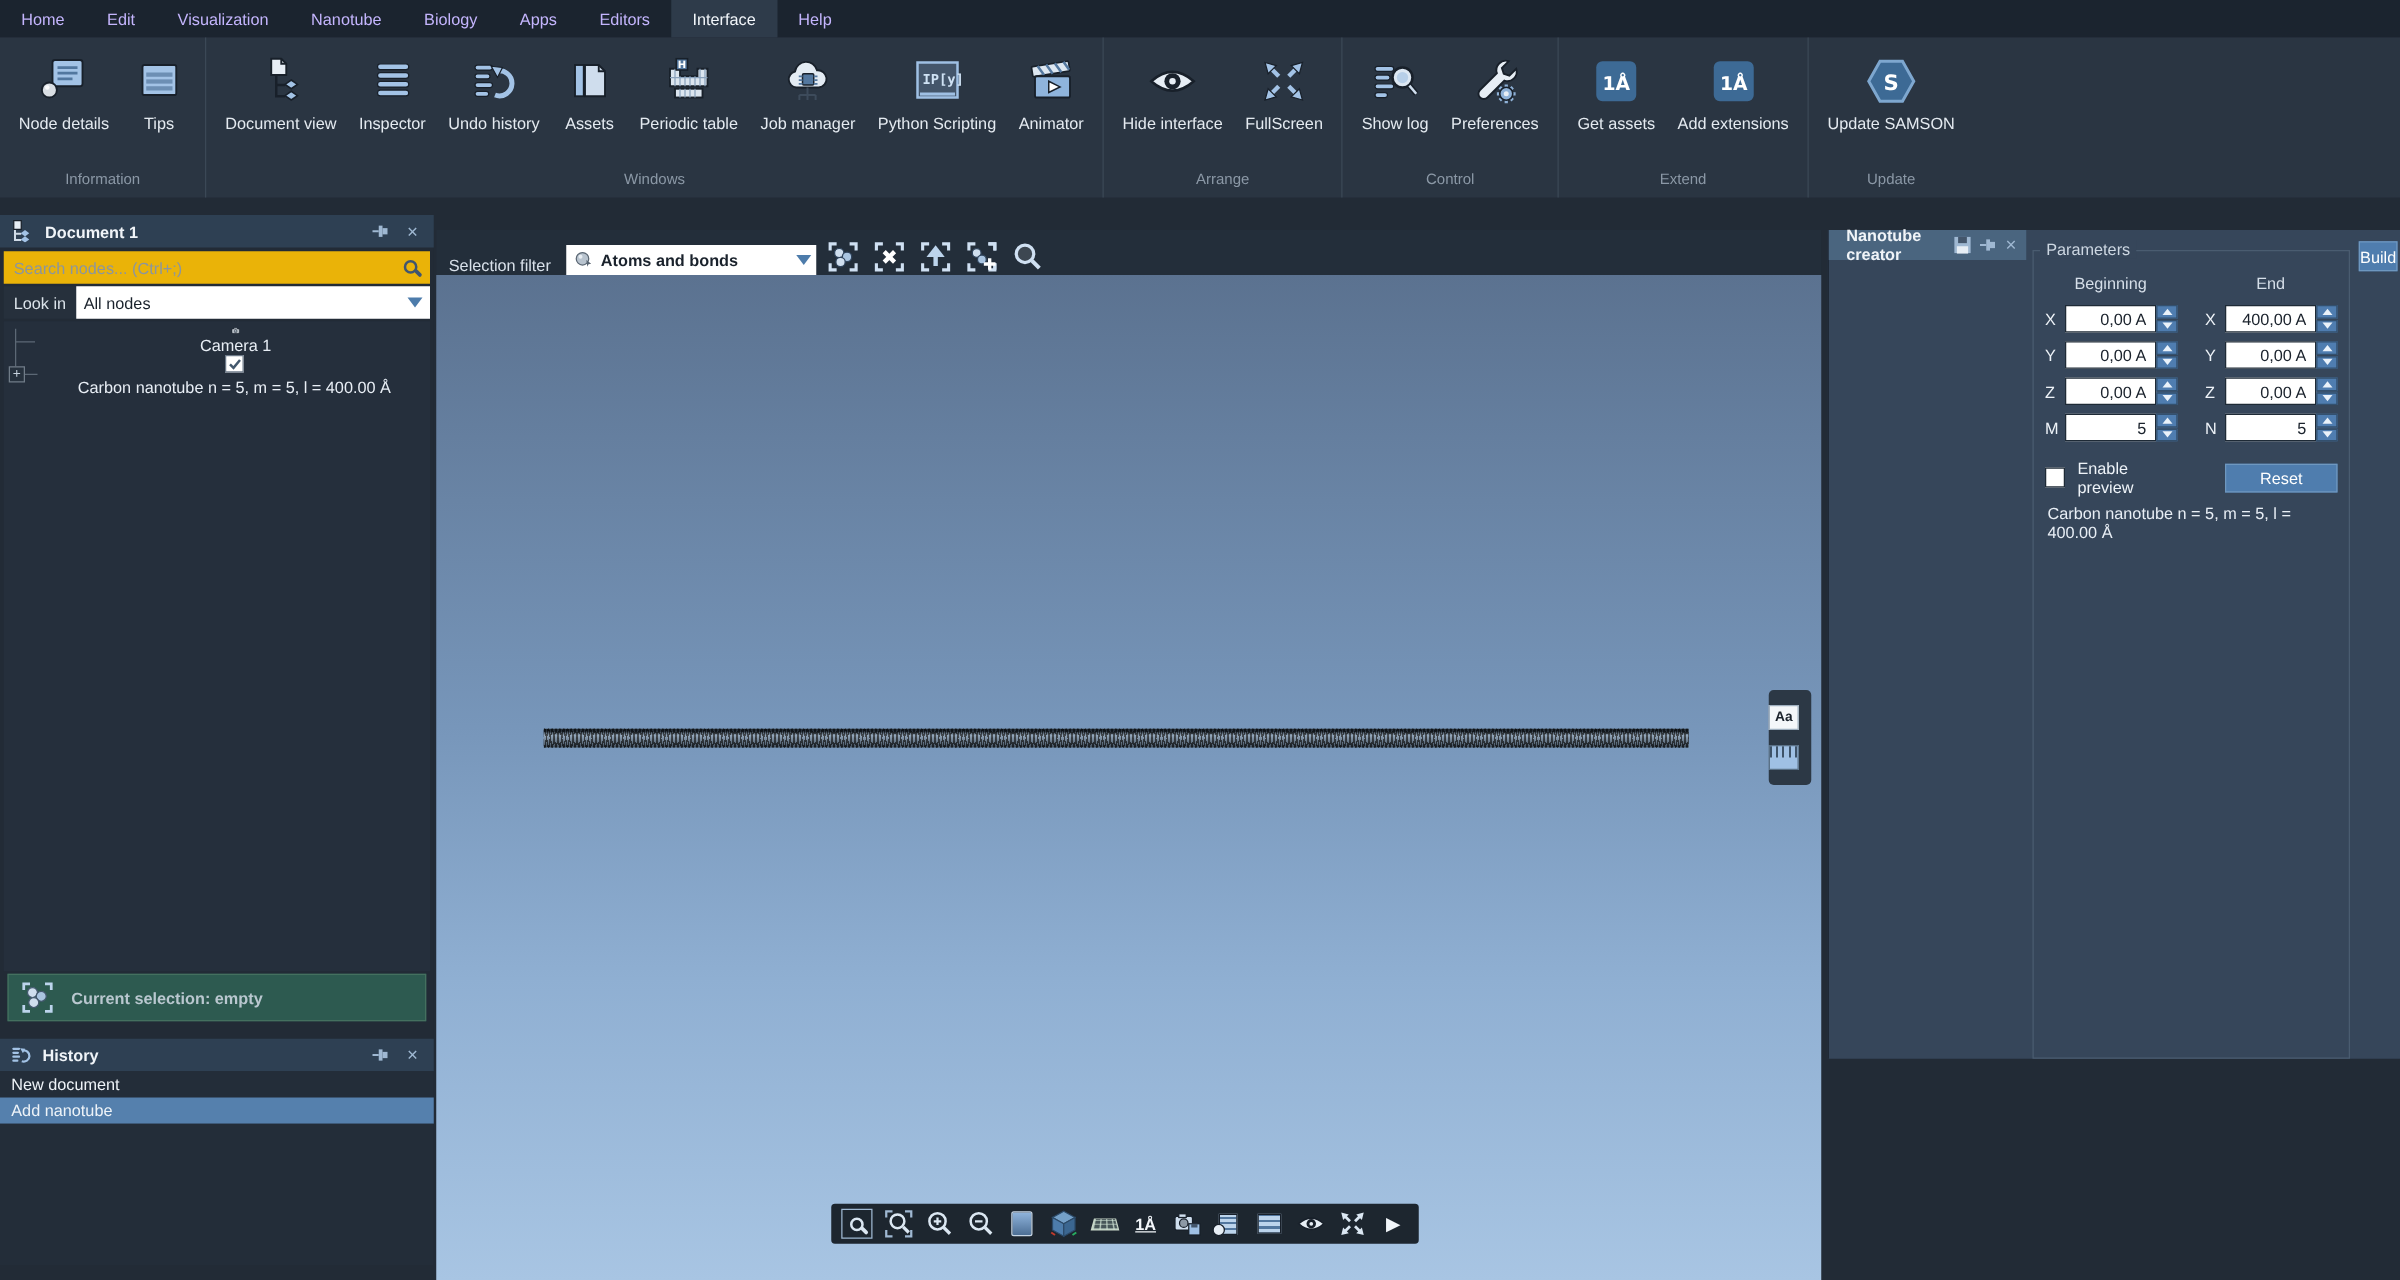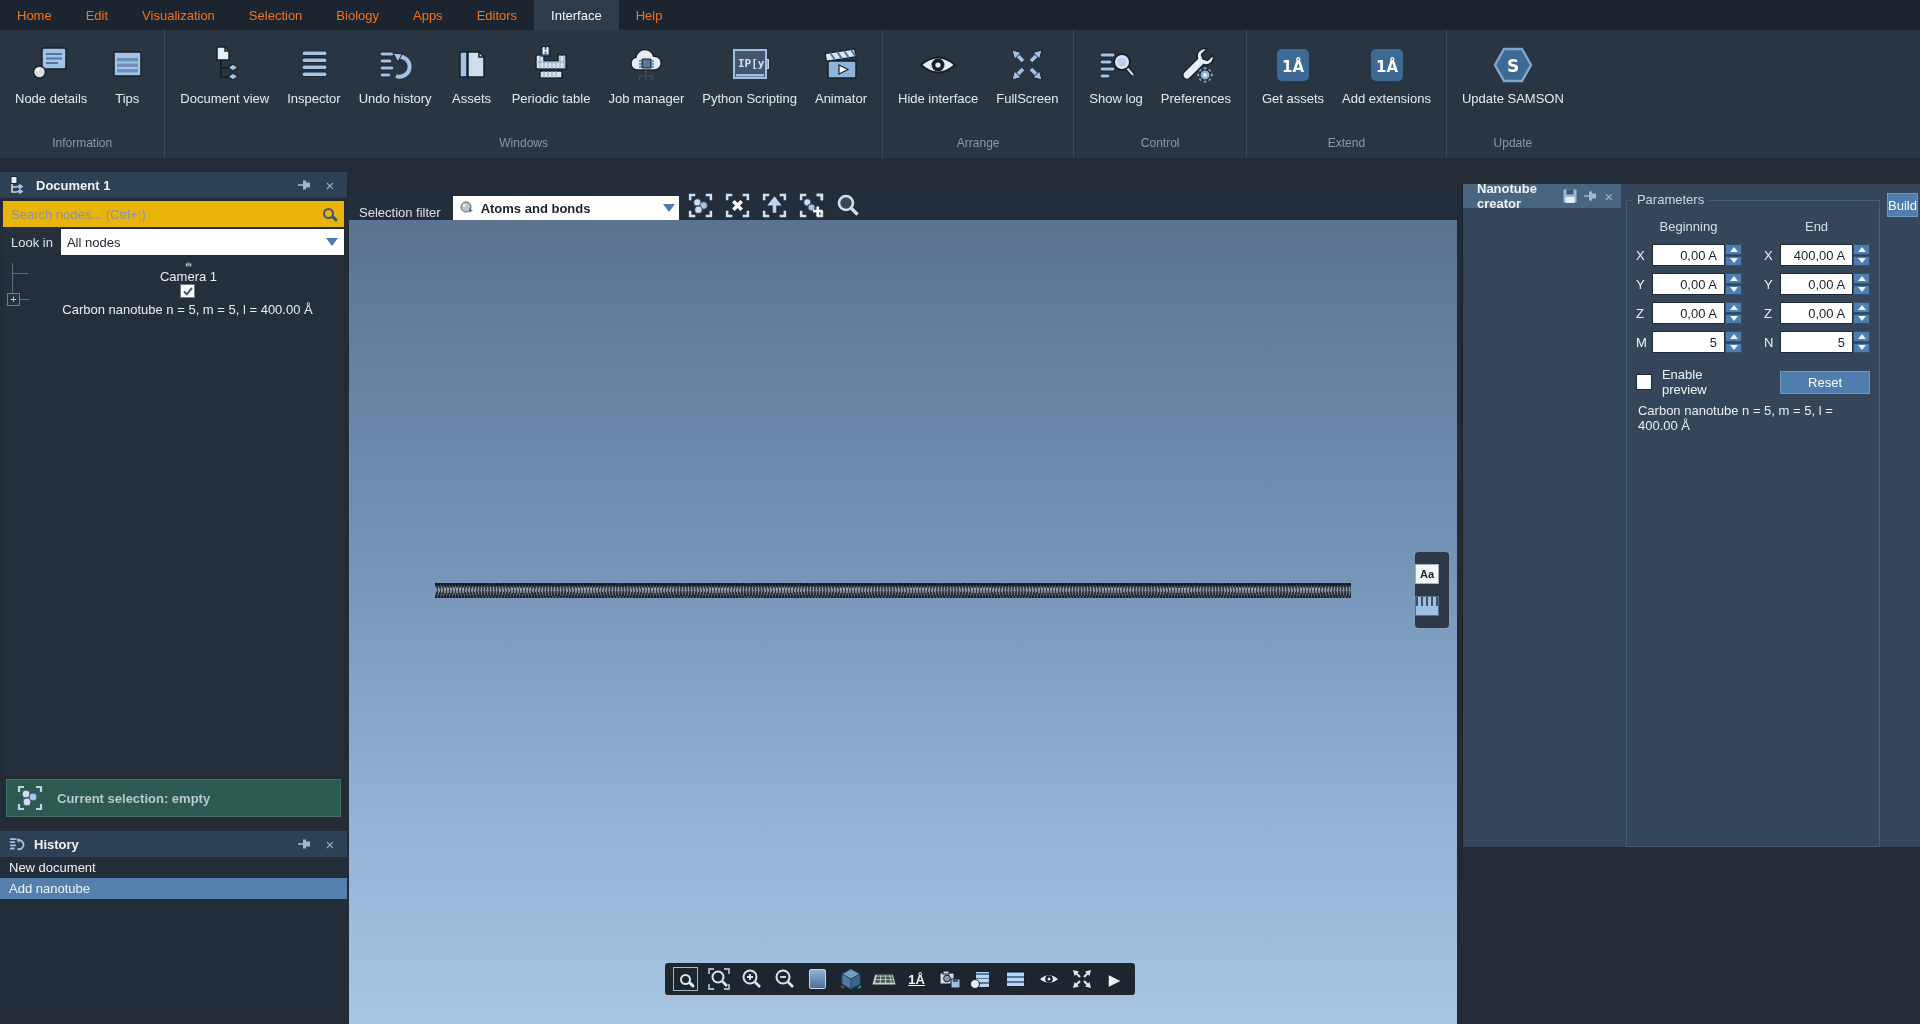--- a/index.html
+++ b/index.html
@@ -1,21 +1,21 @@
 <!DOCTYPE html>
 <html><head>
 <meta charset="utf-8">
 <style>
   * { margin:0; padding:0; box-sizing:border-box; }
   html,body { width:1920px; height:1024px; overflow:hidden; }
   body { background:#222b36; font-family:"Liberation Sans","DejaVu Sans",sans-serif; font-size:13px; color:#dbe3ea; position:relative; }
 
   
   .menubar { position:absolute; left:0; top:0; width:1920px; height:30px; background:#1b242f; display:flex; align-items:stretch; }
-  .menu-item { padding:0 17px; display:flex; align-items:center; color:#f97316; cursor:default; }
+  .menu-item { padding:0 17px; display:flex; align-items:center; color:#c4b5fd; cursor:default; }
   .menu-item.active { background:#2e3b4a; color:#f2f6fa; }
   .menubar-right { margin-left:auto; display:flex; align-items:center; height:100%; }
   .edition { color:#cfd8e2; margin-right:12px; }
   .feedback-btn { height:26px; margin:2px 4px 2px 0; background:#4d7fae; border:none; color:#fff; font:inherit; display:flex; align-items:center; gap:7px; padding:0 10px; cursor:pointer; }
   .cmdsearch { position:relative; width:586px; height:26px; margin:2px 0; background:#fff; display:flex; align-items:center; }
   .cmdsearch input { flex:1; border:none; outline:none; background:transparent; font:inherit; color:#222; padding:0 30px 0 10px; }
   .cmdsearch input::placeholder, .psearch input::placeholder { color:#8a95a1; opacity:1; }
   .mg { display:inline-block; width:11px; height:11px; border:2px solid #5a7187; border-radius:50%; position:relative; }
   .mg::after { content:''; position:absolute; width:3px; height:7px; background:#5a7187; right:-4px; bottom:-5px; transform:rotate(-45deg); border-radius:2px; }
   .mg.light { border-color:#dbe7f2; } .mg.light::after { background:#dbe7f2; }
@@ -56,21 +56,21 @@
   .selstatus span { color:#b9c7cf; font-weight:bold; }
   .hist-row { height:21px; display:flex; align-items:center; padding:0 9px; color:#eef3f8; background:#232d39; cursor:pointer; }
   .hist-row.sel { background:#5580ad; }
   .hist-fill { flex:1; background:#232d39; margin:0 0 0 0; }
   .lp-gap { height:14px; }
 
   
   .viewport { position:absolute; left:349px; top:184px; width:1108px; height:840px; }
   .vp-topbar { height:36px; background:#232e3a; display:flex; align-items:flex-end; padding:0 10px; gap:6px; }
   .sf-label { color:#d9e1ea; margin-right:6px; }
-  .sf-combo { width:226px; height:24px; background:#fff; display:flex; align-items:center; gap:6px; padding:0 4px 0 6px; color:#1a222c; font-weight:bold; cursor:pointer; }
+  .sf-combo { width:200px; height:24px; background:#fff; display:flex; align-items:center; gap:6px; padding:0 4px 0 6px; color:#1a222c; font-weight:bold; cursor:pointer; }
   .vbtn { width:31px; height:29px; background:transparent; border:none; display:flex; align-items:center; justify-content:center; cursor:pointer; }
   .vp-canvas { position:relative; height:804px; background:linear-gradient(180deg,#5b7290 0%,#7796ba 45%,#8fafd2 70%,#a8c5e3 100%); }
   .nanotube { position:absolute; left:86px; top:363px; width:916px; height:15px;
      background:
        linear-gradient(180deg, rgba(10,14,18,.75) 0 2px, rgba(255,255,255,.18) 35%, rgba(10,14,18,.55) 100%),
        repeating-linear-gradient(100deg, rgba(22,28,34,.9) 0 1px, transparent 1px 3px),
        repeating-linear-gradient(80deg, rgba(22,28,34,.9) 0 1px, transparent 1px 3px),
        #7d95ae; }
   .side-tools { position:absolute; right:8px; top:332px; width:34px; height:76px; background:#2c3845; border-radius:4px; display:flex; flex-direction:column; align-items:flex-start; justify-content:space-around; padding:6px 0; }
   .aa-btn { width:24px; height:20px; background:#f4f7fa; border:1px solid #9fb0c0; color:#1a222c; font-weight:bold; font-size:11px; display:flex; align-items:center; justify-content:center; cursor:pointer; }
@@ -113,21 +113,21 @@
 
   .bracket-ic { display:block; }
 </style>
 </head>
 <body>
 
 <div class="menubar">
   <div class="menu-item">Home</div>
   <div class="menu-item">Edit</div>
   <div class="menu-item">Visualization</div>
-  <div class="menu-item">Selection</div>
+  <div class="menu-item">Nanotube</div>
   <div class="menu-item">Biology</div>
   <div class="menu-item">Apps</div>
   <div class="menu-item">Editors</div>
   <div class="menu-item active">Interface</div>
   <div class="menu-item">Help</div>
 </div>
 
 <div class="ribbon">
 
   <div class="rgroup">

